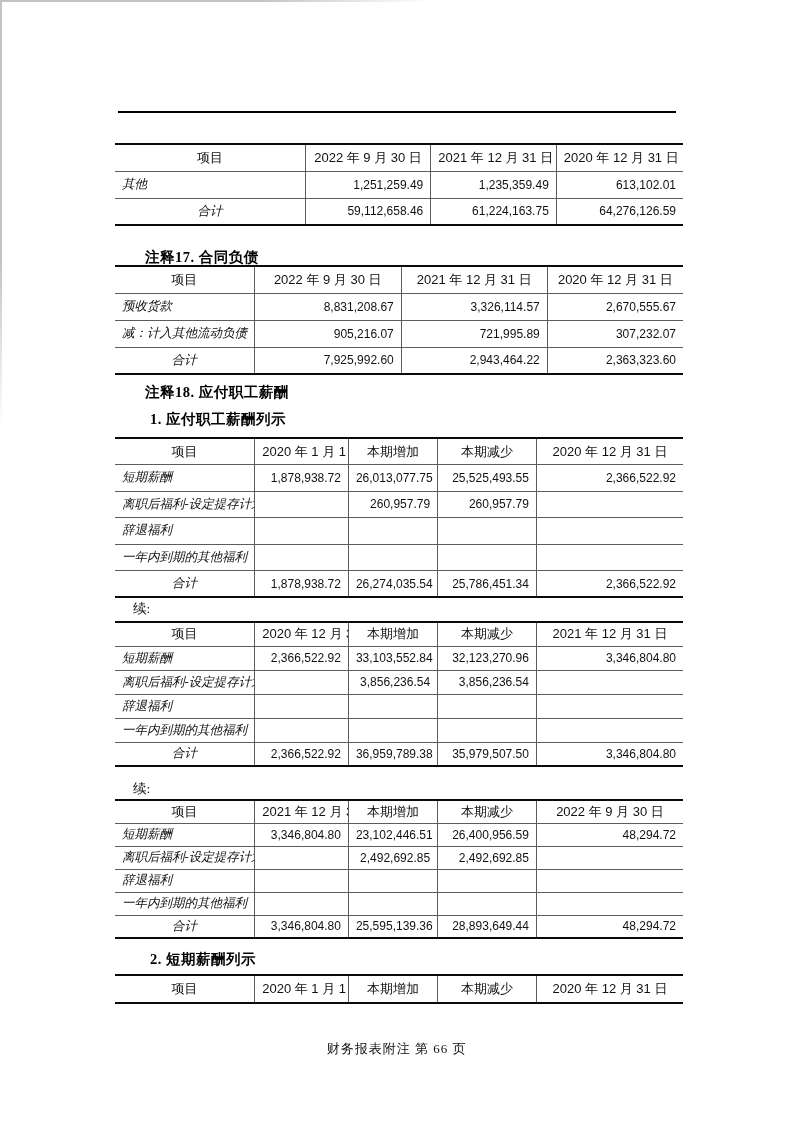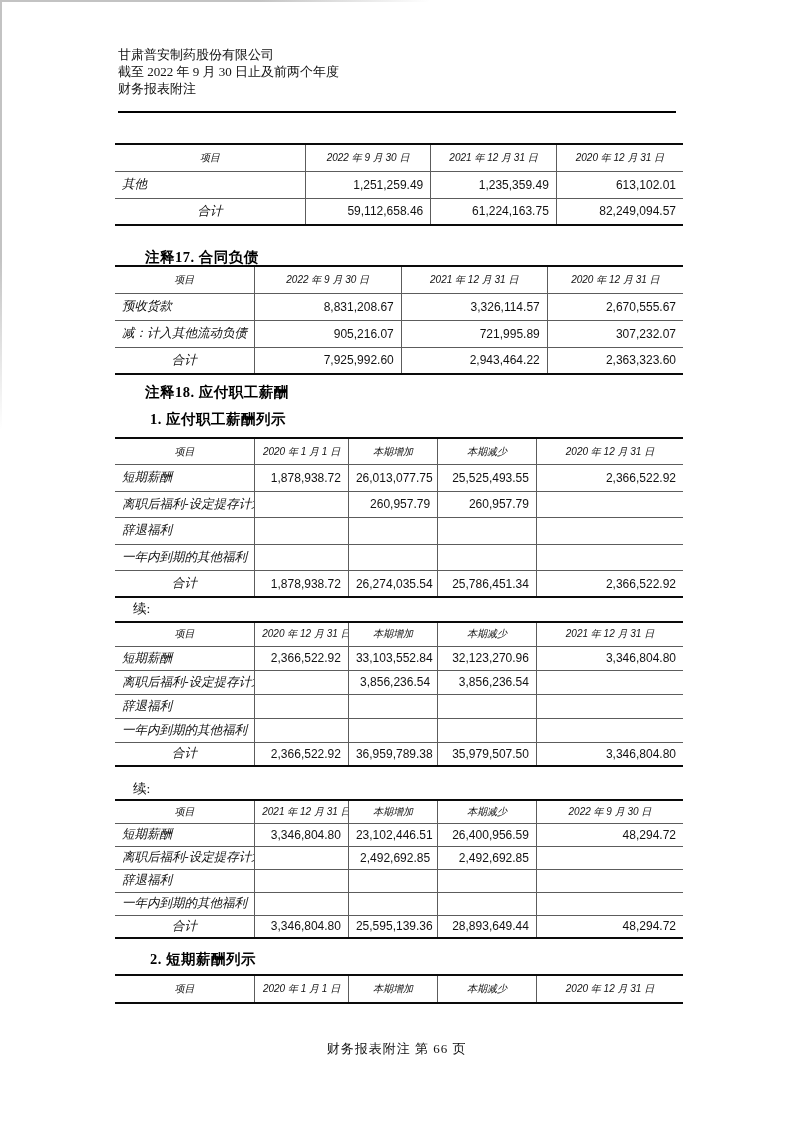--- a/index.html
+++ b/index.html
@@ -52,22 +52,21 @@
     font-size: 12px;
     white-space: nowrap;
     overflow: hidden;
     color: #111;
   }
   table.fin th:first-child, table.fin td:first-child { border-left: none; }
   table.fin th:last-child, table.fin td:last-child { border-right: none; }
   table.fin th {
     font-weight: normal; text-align: center;
     font-family: "Liberation Sans", "DejaVu Sans", sans-serif;
-    font-size: 10px;
-    font-style: italic;
+    font-size: 13px;
   }
   table.fin td.lbl {
     text-align: left;
     font-family: "Liberation Serif", "DejaVu Serif", serif;
     font-size: 12.5px;
     font-style: italic;
   }
   table.fin td.lbl.ctr { text-align: center; }
   table.fin td.num {
     text-align: right;
@@ -85,25 +84,20 @@
   }
 </style>
 </head>
 <body>
 
 <div class="page">
 
   <div class="edge-top"></div>
   <div class="edge-left"></div>
 
-  <div class="doc-header">
-    <div>甘肃普安制药股份有限公司</div>
-    <div>截至 2022 年 9 月 30 日止及前两个年度</div>
-    <div>财务报表附注</div>
-  </div>
   <div class="header-rule"></div>
 
   <table class="fin rhA" style="top:143px;">
       <colgroup>
         <col style="width: 33.5%;">
         <col style="width: 22.1%;">
         <col style="width: 22.1%;">
         <col style="width: 22.3%;">
       </colgroup>
       <thead>
@@ -118,21 +112,21 @@
         <tr>
           <td class="lbl">其他</td>
           <td class="num">1,251,259.49</td>
           <td class="num">1,235,359.49</td>
           <td class="num">613,102.01</td>
         </tr>
         <tr>
           <td class="lbl ctr">合计</td>
           <td class="num">59,112,658.46</td>
           <td class="num">61,224,163.75</td>
-          <td class="num">82,249,094.57</td>
+          <td class="num">64,276,126.59</td>
         </tr>
       </tbody>
     </table>
 
   <div class="section-title" style="top:248px;">注释17. 合同负债</div>
 
   <table class="fin rhA" style="top:265px;">
       <colgroup>
         <col style="width: 24.5%;">
         <col style="width: 25.9%;">

